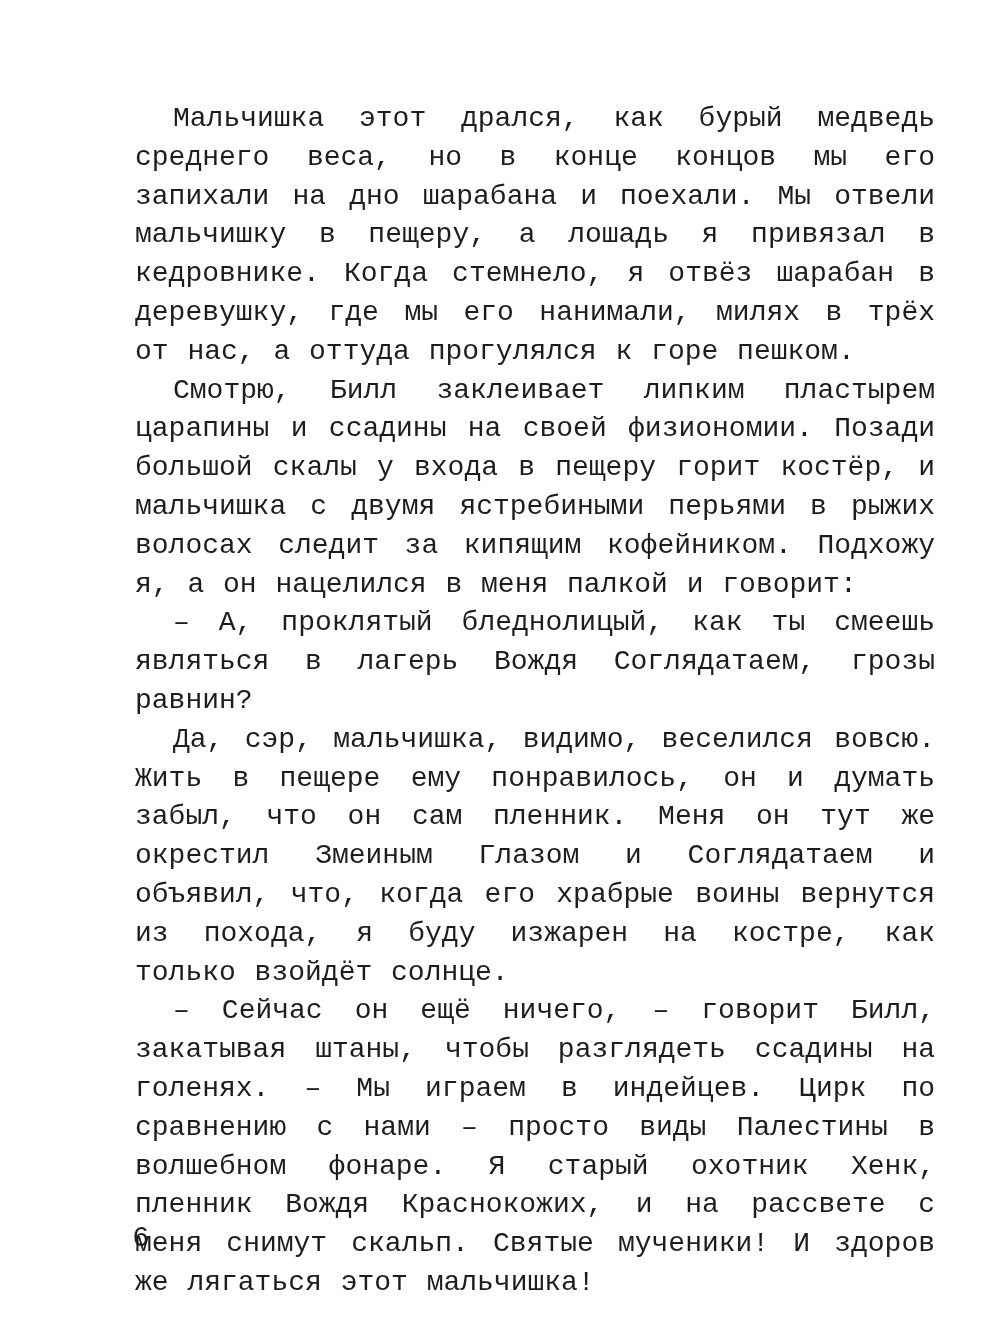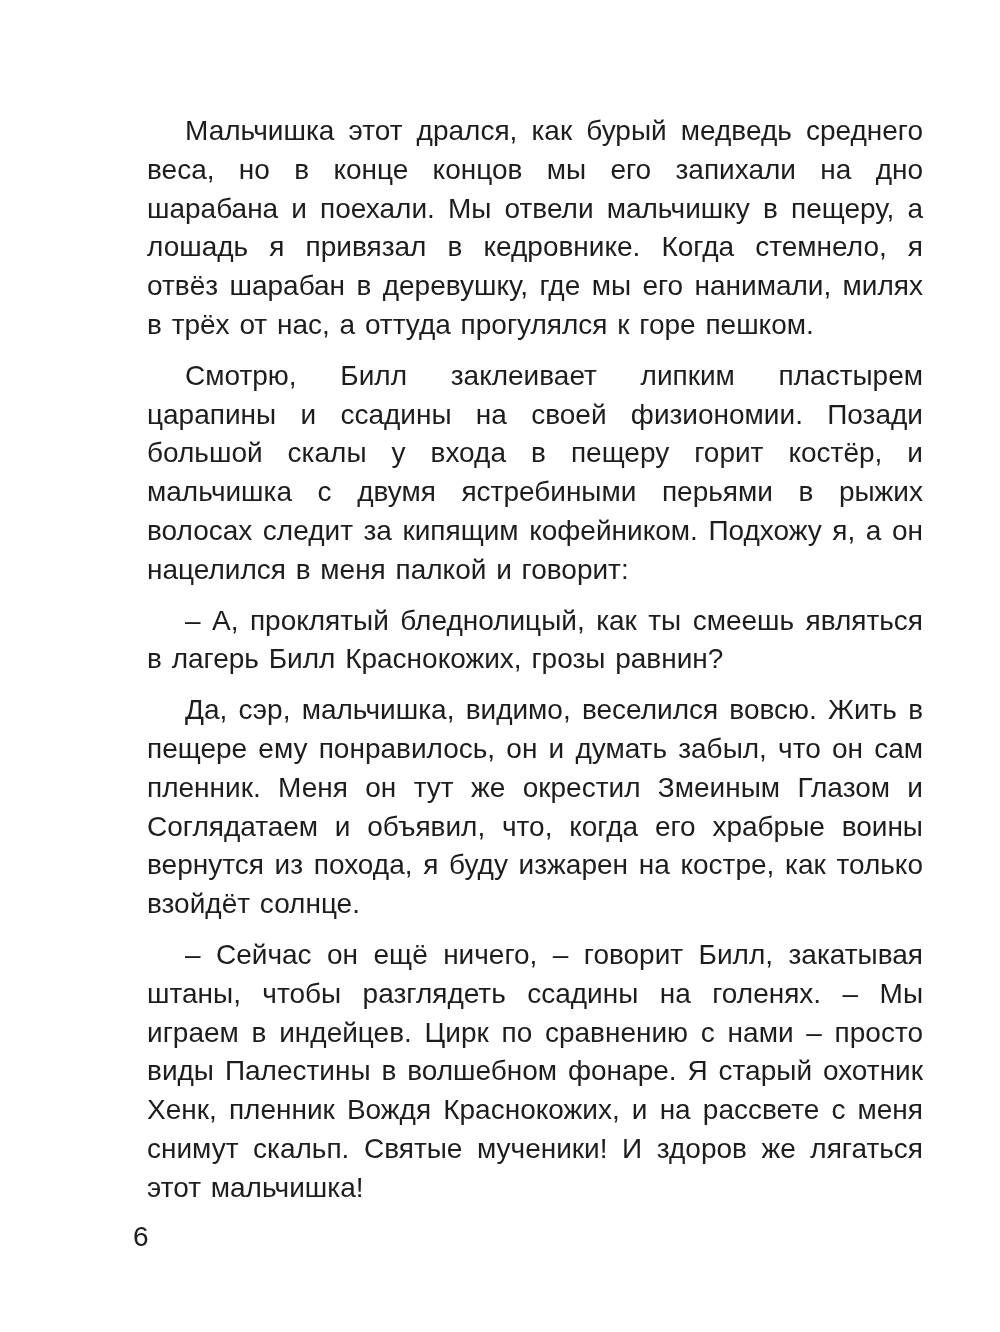--- a/index.html
+++ b/index.html
@@ -17,43 +17,44 @@
     color: #1d1d1d;
     overflow: hidden;
   }
   .text-block {
     position: absolute;
     top: 100px;
     left: 135px;
     width: 800px;
   }
   .text-block p {
-    margin: 12px;
+    margin: 0;
     padding: 0;
     font-size: 28px;
     line-height: 38.8px;
     text-align: justify;
     text-indent: 38px;
     word-spacing: 2px;
     color: #1d1d1d;
+    font-family: Liberation Mono, monospace;
   }
   .page-number {
     position: absolute;
     left: 133px;
     top: 1218px;
     font-size: 28px;
     line-height: 38px;
     color: #1d1d1d;
   }
 </style>
 </head>
 <body>
 
 <div class="book-page">
   <div class="text-block">
     <p>Мальчишка этот дрался, как бурый медведь среднего веса, но в конце концов мы его запихали на дно шарабана и поехали. Мы отвели мальчишку в пещеру, а лошадь я привязал в кедровнике. Когда стемнело, я отвёз шарабан в деревушку, где мы его нанимали, милях в трёх от нас, а оттуда прогулялся к горе пешком.</p>
     <p>Смотрю, Билл заклеивает липким пластырем царапины и ссадины на своей физиономии. Позади большой скалы у входа в пещеру горит костёр, и мальчишка с двумя ястребиными перьями в рыжих волосах следит за кипящим кофейником. Подхожу я, а он нацелился в меня палкой и говорит:</p>
-    <p>– А, проклятый бледнолицый, как ты смеешь являться в лагерь Билл Краснокожих, грозы равнин?</p>
+    <p>– А, проклятый бледнолицый, как ты смеешь являться в лагерь Вождя Соглядатаем, грозы равнин?</p>
     <p>Да, сэр, мальчишка, видимо, веселился вовсю. Жить в пещере ему понравилось, он и думать забыл, что он сам пленник. Меня он тут же окрестил Змеиным Глазом и Соглядатаем и объявил, что, когда его храбрые воины вернутся из похода, я буду изжарен на костре, как только взойдёт солнце.</p>
     <p>– Сейчас он ещё ничего, – говорит Билл, закатывая штаны, чтобы разглядеть ссадины на голенях. – Мы играем в индейцев. Цирк по сравнению с нами – просто виды Палестины в волшебном фонаре. Я старый охотник Хенк, пленник Вождя Краснокожих, и на рассвете с меня снимут скальп. Святые мученики! И здоров же лягаться этот мальчишка!</p>
   </div>
   <div class="page-number">6</div>
 </div>
 
 </body></html>

